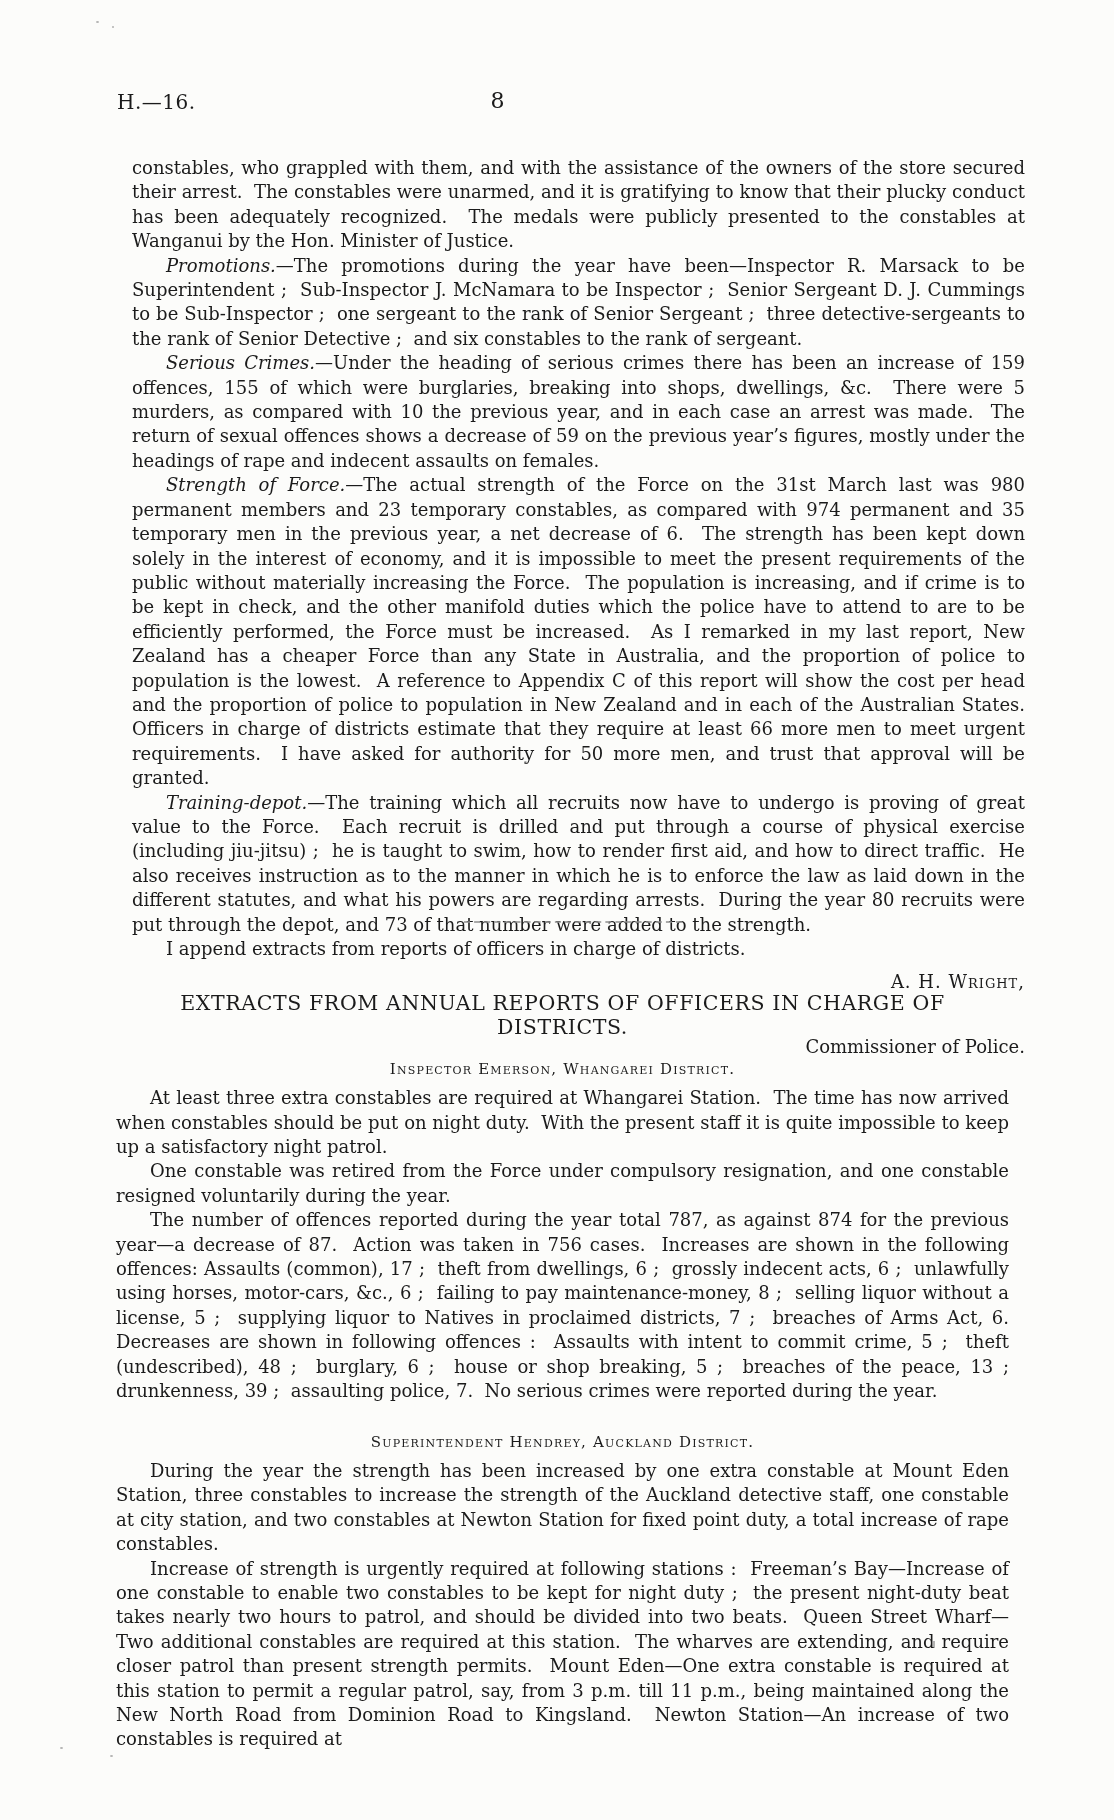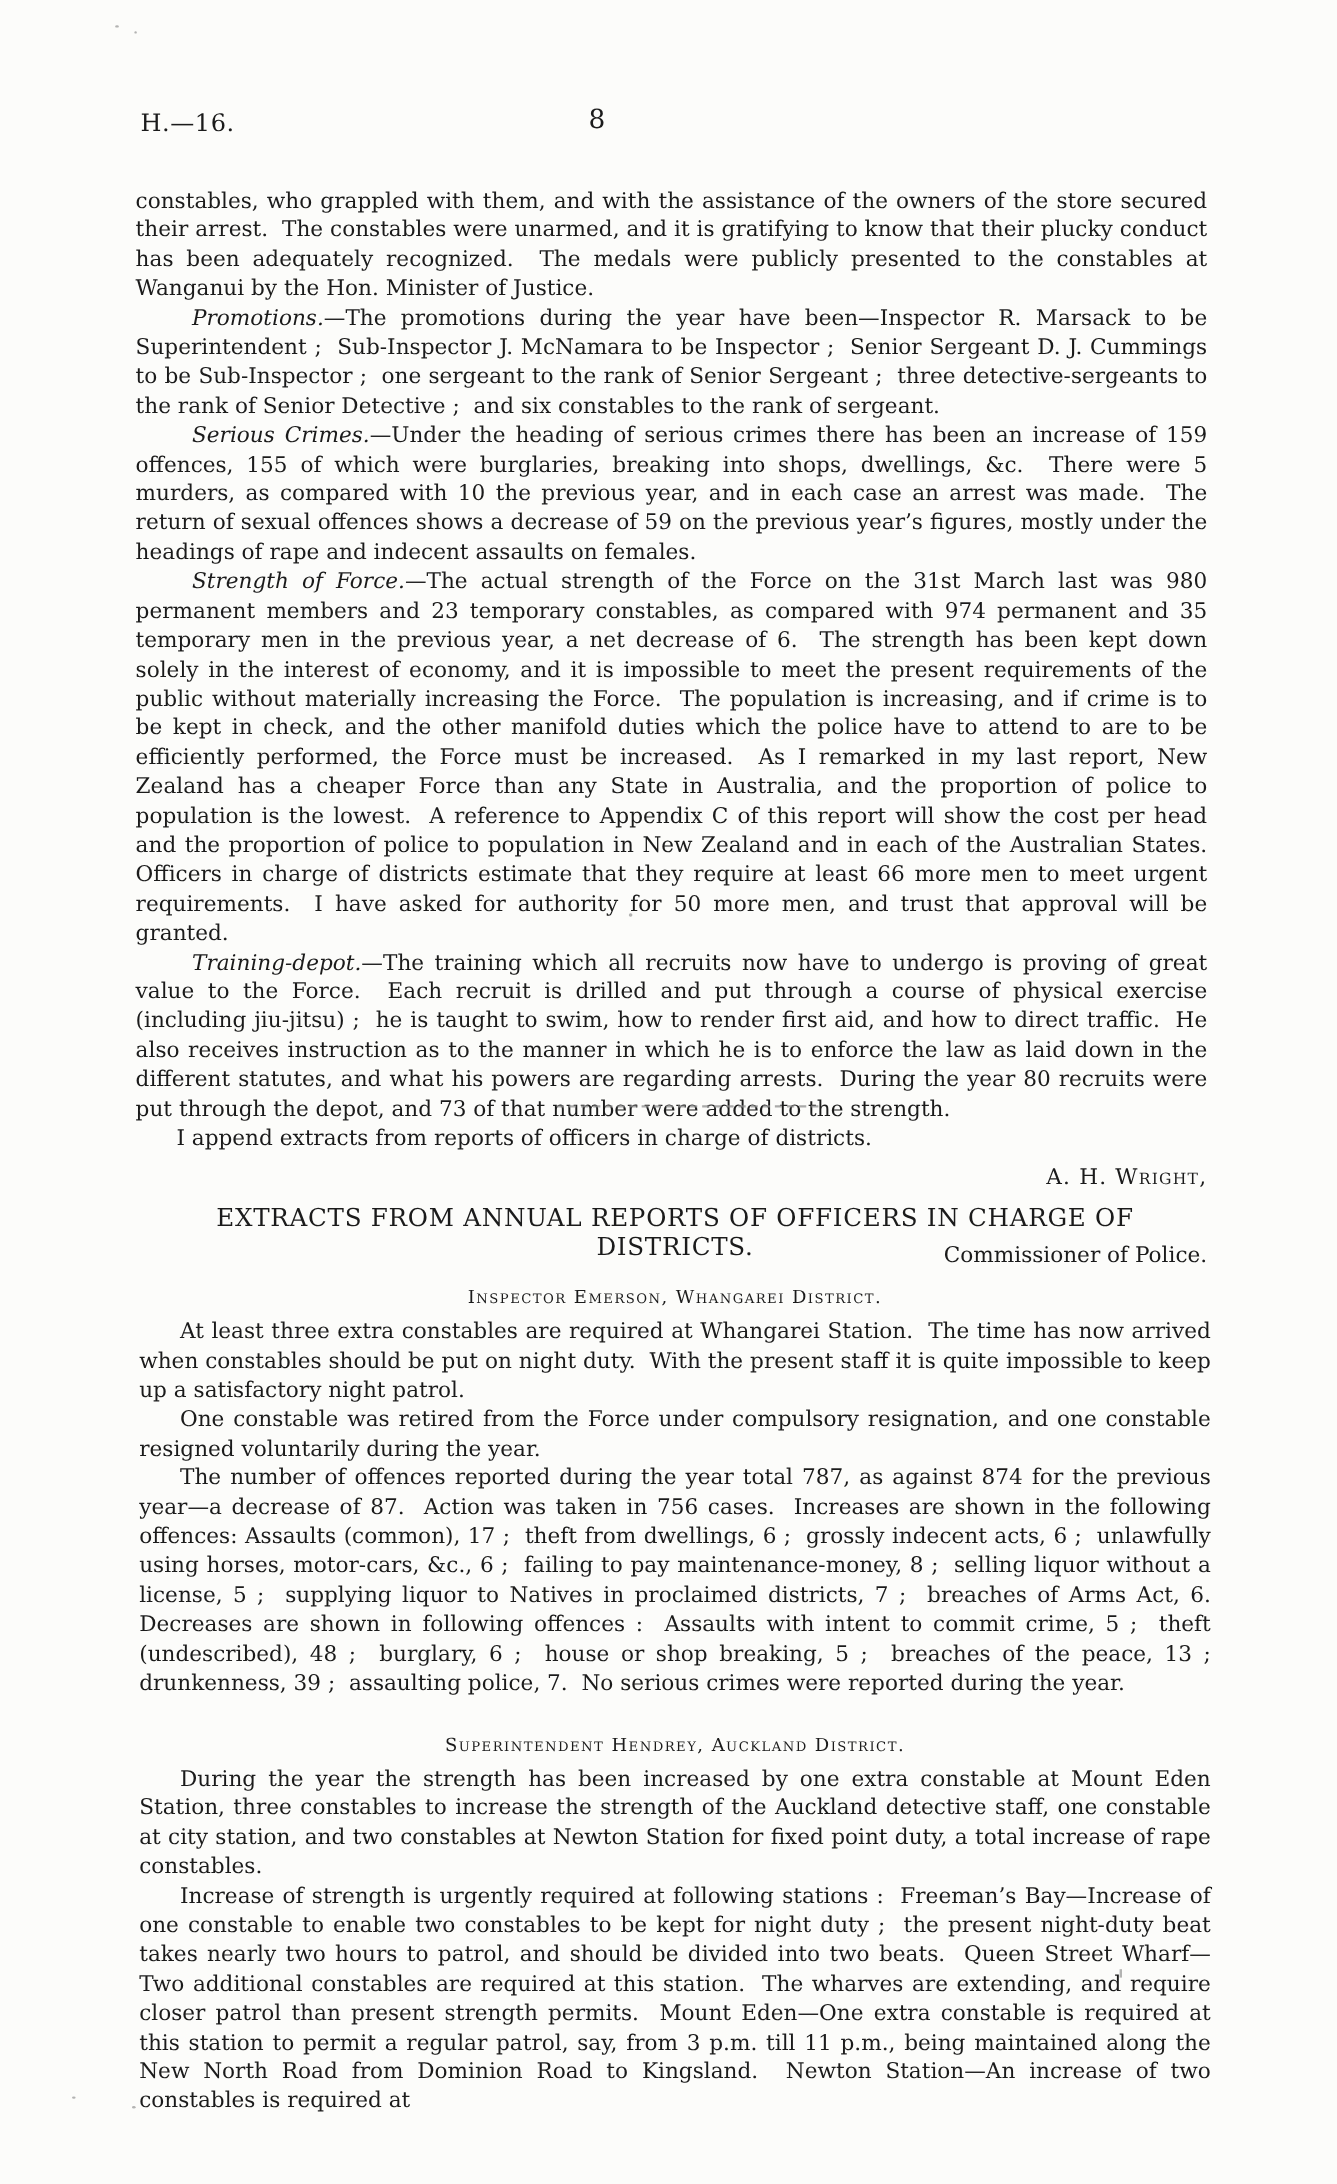--- a/index.html
+++ b/index.html
@@ -17,42 +17,42 @@
   }
   .head-left {
     position:absolute; left:0; top:0;
     font-size:20px; letter-spacing:0.5px;
   }
   .page-number {
     position:absolute; left:0; right:130px; top:-2px;
     text-align:center; font-size:22px;
   }
   .text-block {
-    position:absolute; top:156px; left:113px; width:893px;
+    position:absolute; top:156px; left:132px; width:893px;
     font-size:18px; line-height:24.4px;
     text-align:justify;
   }
   .text-block p { margin:0; white-space:pre-wrap; }
   p.indent { text-indent:34px; }
-  .lead { font-style:italic;margin-left:13px; }
+  .lead { font-style:italic; }
   .signature { margin-top:9px; text-align:right; white-space:normal; }
   .sig-name { margin-left:586px; font-size:18px; }
   .sig-name .caps-name { font-variant:small-caps; letter-spacing:1px; }
   .sig-title { margin-left:631px; font-size:18px;margin-top:40px; }
   .divider {
     position:absolute; top:921px; left:464px; width:218px; height:0;
     border-top:2px dashed #8f8f8f; opacity:0.75;
   }
   .extracts {
     position:absolute; top:991px; left:116px; width:893px;
     font-size:18px; line-height:24.4px; text-align:justify;
   }
   .extracts p { margin:0; white-space:pre-wrap; }
   .section-heading {
-    margin:12px; text-align:center; font-weight:normal;
+    margin:0; text-align:center; font-weight:normal;
     font-size:20.5px; letter-spacing:0.6px;
   }
   .sub-heading {
     margin:17px 0 5px 0; text-align:center; font-weight:normal;
     font-size:15px; font-variant:small-caps; letter-spacing:1.2px;
   }
   .sub-heading.second { margin-top:26px; }
   .speck { position:absolute; background:#777; border-radius:50%; opacity:0.55; }
 </style>
 </head>

